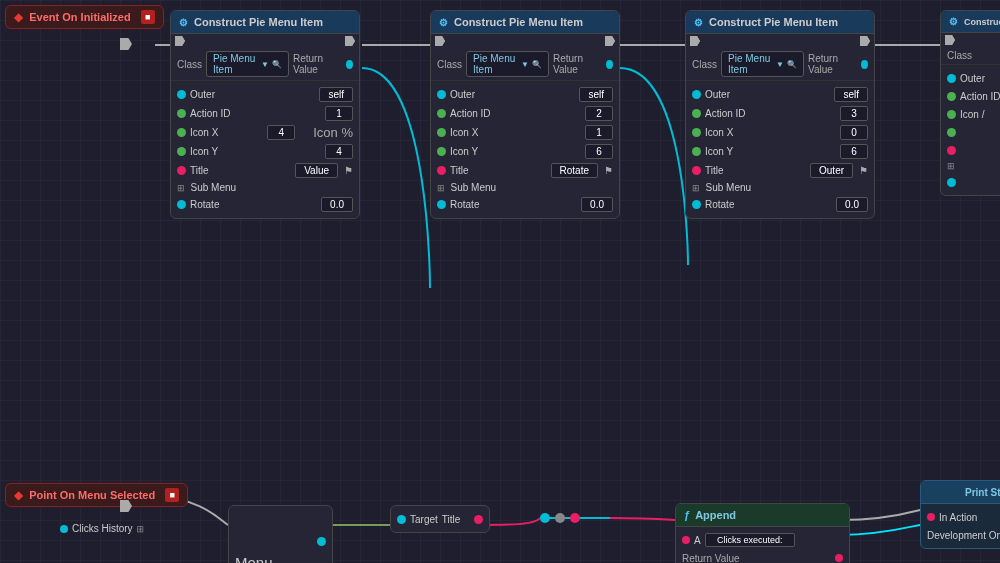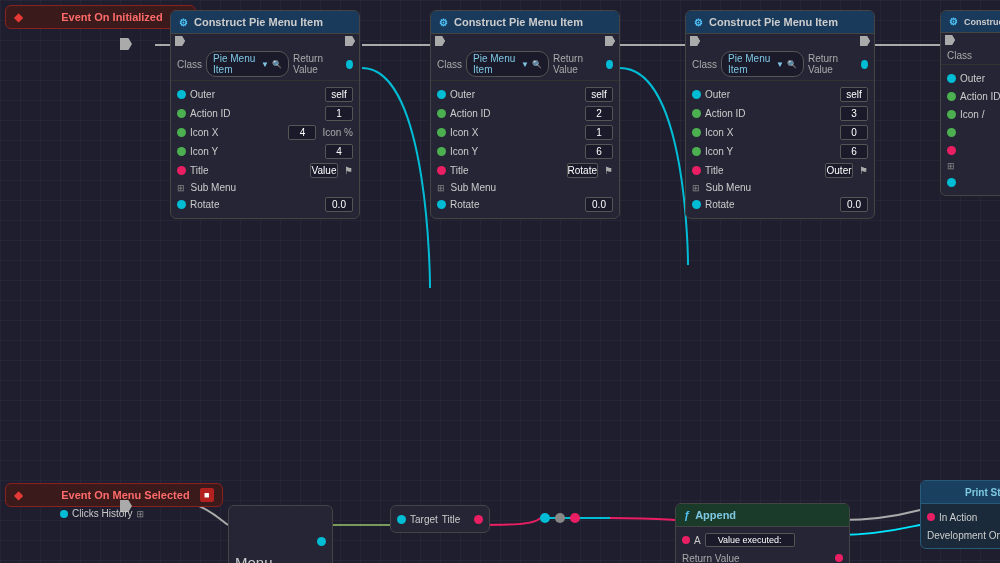--- a/index.html
+++ b/index.html
@@ -117,42 +117,42 @@
       color: #ccc;
       flex: 1;
     }
 
     .pin-value {
       background: #1a1a2a;
       border: 1px solid #555;
       border-radius: 2px;
       color: #fff;
       font-size: 10px;
-      padding: 1px 0;
+      padding: 1px 8px;
       min-width: 28px;
       text-align: center;
     }
 
     .class-row {
       display: flex;
       align-items: center;
       padding: 3px 6px;
       gap: 4px;
       border-bottom: 1px solid #333;
     }
 
     .class-label {
       font-size: 10px;
       color: #aaa;
     }
 
     .class-value {
       background: #1a1a2a;
       border: 1px solid #555;
-      border-radius: 10px;
+      border-radius: 3px;
       color: #7ec8e3;
       font-size: 10px;
       padding: 1px 6px;
       display: flex;
       align-items: center;
       gap: 3px;
     }
 
     .return-value-label {
       font-size: 10px;
@@ -174,21 +174,20 @@
 
     .event-icon {
       color: #e53935;
       font-size: 12px;
     }
 
     .event-title {
       color: #ff6b6b;
       font-weight: bold;
       font-size: 11px;
-      margin-left: 32px;
     }
 
     
     .print-node {
       position: absolute;
       background: #1a2a3a;
       border: 1px solid #2a5a7a;
       border-radius: 6px;
       min-width: 130px;
     }
@@ -313,21 +312,21 @@
       </div>
       <div class="node-row">
         <span class="pin-circle pin-green"></span>
         <span class="pin-label">Action ID</span>
         <span class="pin-value">1</span>
       </div>
       <div class="node-row">
         <span class="pin-circle pin-green"></span>
         <span class="pin-label">Icon X</span>
         <span class="pin-value">4</span>
-        <span style="font-size:10px;color:#aaa;margin-left:2px;">Icon %</span>
+        <span style="font-size:13px;color:#aaa;margin-left:14px;">Icon %</span>
       </div>
       <div class="node-row">
         <span class="pin-circle pin-green"></span>
         <span class="pin-label">Icon Y</span>
         <span class="pin-value">4</span>
       </div>
       <div class="node-row">
         <span class="pin-circle pin-pink"></span>
         <span class="pin-label">Title</span>
         <span class="pin-value">Value</span>
@@ -495,29 +494,29 @@
         <span style="font-size:9px;color:#888;">⊞</span>
       </div>
       <div class="node-row">
         <span class="pin-circle pin-teal"></span>
       </div>
     </div>
   </div>
 
   <div class="event-node" style="left:5px; top:483px;">
     <span class="event-icon">◆</span>
-    <span class="event-title">Event On Menu Selected</span>
+    <span class="event-title">Point On Menu Selected</span>
     <span style="display:inline-block; width:14px; height:14px; background:#b22020; border-radius:2px; font-size:9px; text-align:center; line-height:14px; color:#fff; margin-left:4px;">■</span>
   </div>
 
   <div style="position:absolute; left:120px; top:500px;">
     <span style="display:inline-block; width:12px; height:12px; clip-path: polygon(0 0, 70% 0, 100% 50%, 70% 100%, 0 100%); background:#aaa;"></span>
   </div>
 
-  <div style="position:absolute; left:60px; top:508px; display:flex; align-items:center; gap:4px;">
+  <div style="position:absolute; left:60px; top:523px; display:flex; align-items:center; gap:4px;">
     <span class="pin-circle pin-teal" style="width:8px;height:8px;"></span>
     <span style="font-size:10px; color:#ccc;">Clicks History</span>
     <span style="font-size:9px;color:#888;">⊞</span>
   </div>
 
   <div class="ge-node" style="left:228px; top:505px; width:105px;">
     <div class="node-body">
       <div class="node-row">
         <span style="font-size:15px; color:#ccc;margin-top:42px;">Menu</span>
         <span class="pin-circle pin-teal" style="margin-left:auto;"></span>
@@ -548,21 +547,21 @@
 
   <div class="append-node" style="left:675px; top:503px; width:175px;">
     <div class="append-header">
       <span style="color:#4fc3f7;font-size:11px;">ƒ</span>
       <span>Append</span>
     </div>
     <div class="node-body">
       <div class="node-row">
         <span class="pin-circle pin-pink" style="width:8px;height:8px;"></span>
         <span style="font-size:10px;color:#ccc;">A</span>
-        <span class="pin-value" style="font-size:9px; min-width:90px;">Value executed:</span>
+        <span class="pin-value" style="font-size:9px; min-width:90px;">Clicks executed:</span>
       </div>
       <div class="node-row">
         <span style="font-size:10px;color:#aaa;flex:1;">Return Value</span>
         <span class="pin-circle pin-pink" style="width:8px;height:8px;"></span>
       </div>
 
     </div>
   </div>
 
   <div class="print-node" style="left:920px; top:480px; width:80px;">

